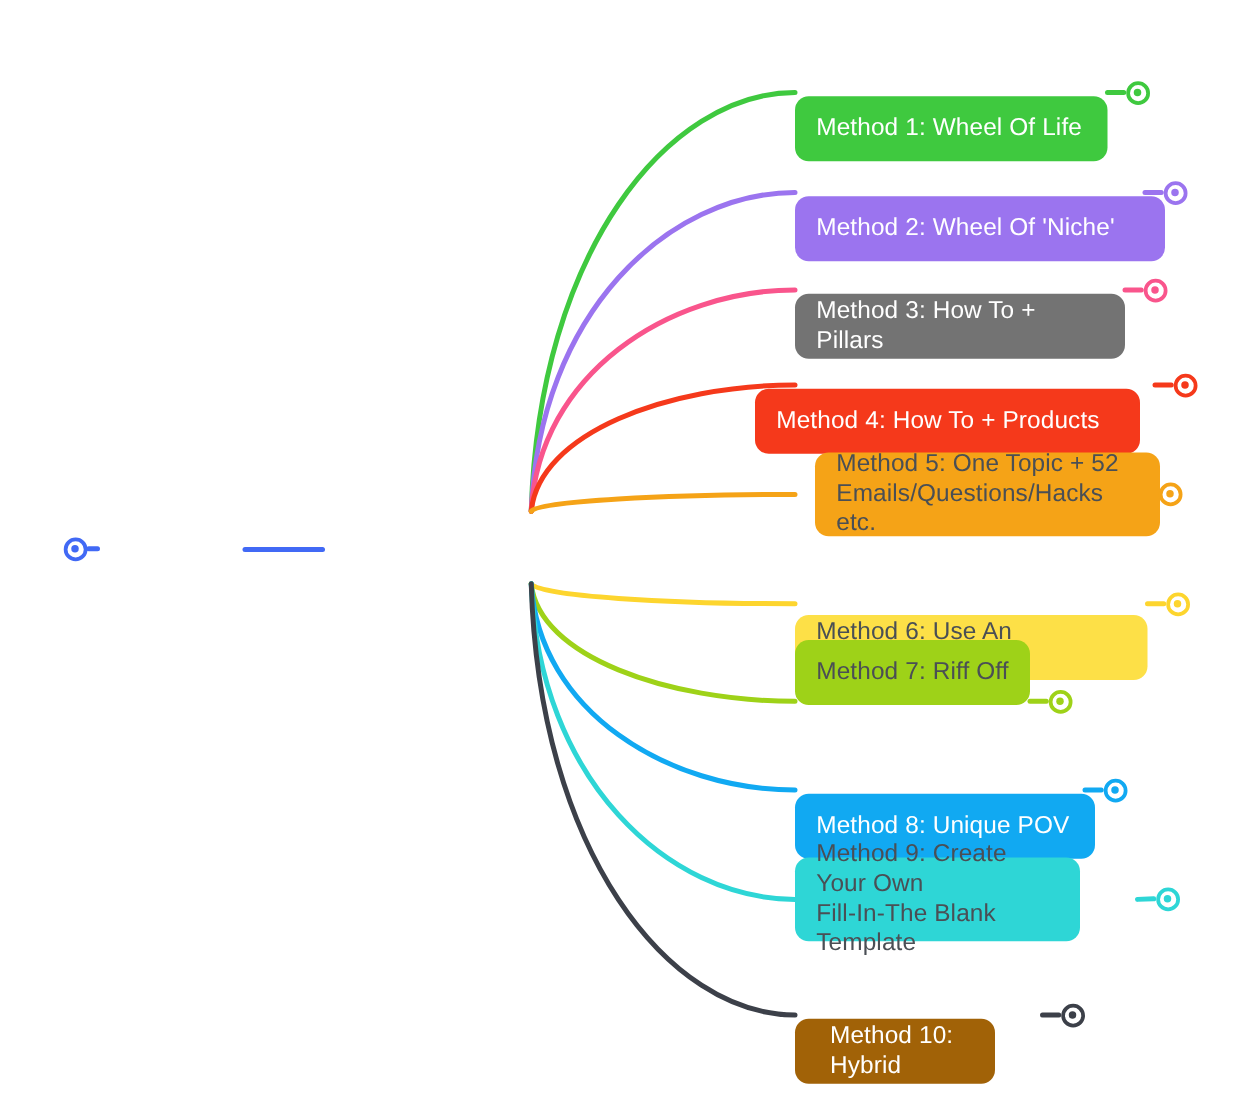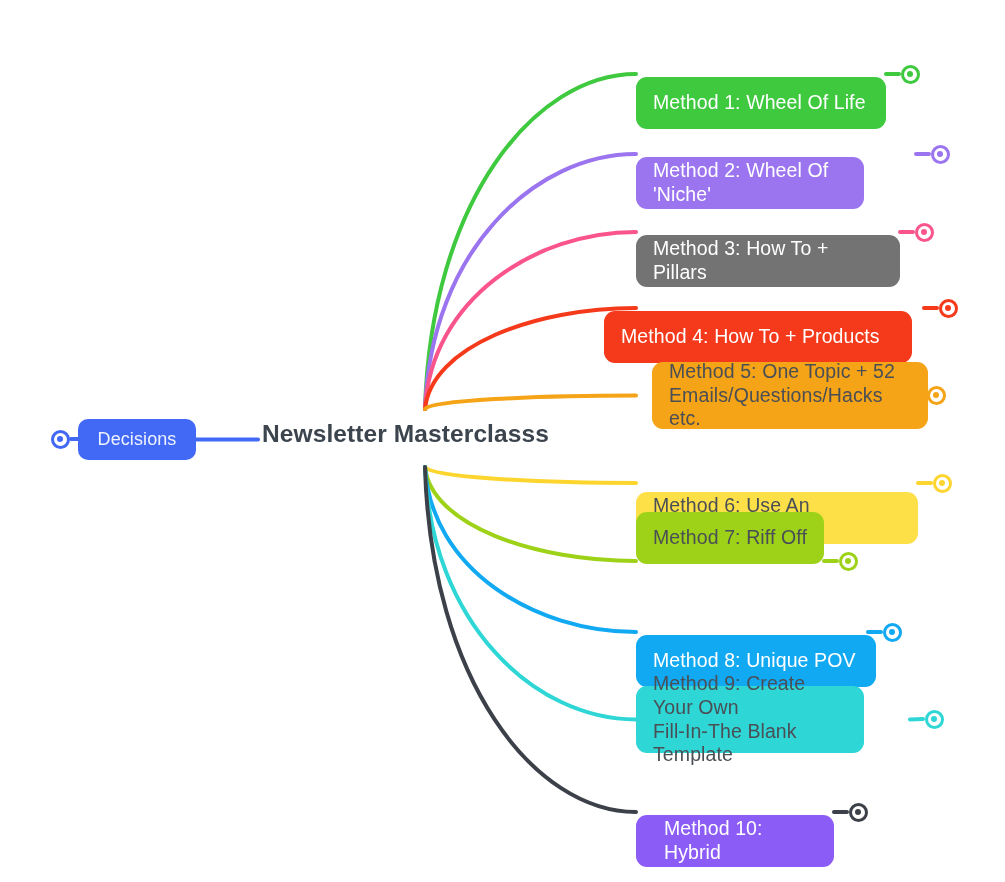--- a/index.html
+++ b/index.html
@@ -96,30 +96,28 @@
       <path d="M 425 467 C 431 525.28, 534.72 561, 636 561" stroke="#9ed218" stroke-width="4" fill="none" stroke-linecap="round"></path>
       <path d="M 824 561 L 837 561" stroke="#9ed218" stroke-width="4" fill="none" stroke-linecap="round"></path>
       <path d="M 425 467 C 431 569.3, 534.72 632, 636 632" stroke="#11a9f2" stroke-width="4" fill="none" stroke-linecap="round"></path>
       <path d="M 868 632 L 881 632" stroke="#11a9f2" stroke-width="4" fill="none" stroke-linecap="round"></path>
       <path d="M 425 467 C 431 623.55, 534.72 719.5, 636 719.5" stroke="#2ed6d6" stroke-width="4" fill="none" stroke-linecap="round"></path>
       <path d="M 910 719.5 L 923 719" stroke="#2ed6d6" stroke-width="4" fill="none" stroke-linecap="round"></path>
       <path d="M 425 467 C 431 680.9, 534.72 812, 636 812" stroke="#3c4049" stroke-width="4" fill="none" stroke-linecap="round"></path>
       <path d="M 834 812 L 847 812" stroke="#3c4049" stroke-width="4" fill="none" stroke-linecap="round"></path>
     </svg>
 
-  <div id="central-title" style="left: 262px; top: 420px; color: rgb(60, 68, 78); font-size: 24.5px;">Newsletter Masterclasss</div>
 
-  <div id="decisions-node" style="left: 78px; top: 419px; width: 118px; height: 41px; background: rgb(65, 105, 245); color: rgb(238, 242, 255);">Decisions</div>
 
   <div id="node-container">
       <div class="node light-text" style="left: 636px; top: 48px; width: 250px; height: 52px; background: rgb(63, 201, 63);">Method 1: Wheel Of Life</div>
       <div class="cap" style="width: 19px; height: 19px; left: 900.5px; top: 64.5px; border: 3.5px solid rgb(63, 201, 63);">
         <div class="dot" style="width: 6px; height: 6px; background: rgb(63, 201, 63);"></div>
       </div>
-      <div class="node light-text" style="left: 636px; top: 128px; width: 228px; height: 52px; background: rgb(155, 116, 239); border-radius: 11px;">Method 2: Wheel Of 'Niche'</div>
+      <div class="node light-text" style="left: 636px; top: 128px; width: 296px; height: 52px; background: rgb(155, 116, 239); border-radius: 11px;">Method 2: Wheel Of 'Niche'</div>
       <div class="cap" style="width: 19px; height: 19px; left: 930.5px; top: 144.5px; border: 3.5px solid rgb(155, 116, 239);">
         <div class="dot" style="width: 6px; height: 6px; background: rgb(155, 116, 239);"></div>
       </div>
       <div class="node light-text" style="left: 636px; top: 206px; width: 264px; height: 52px; background: #737373;">Method 3: How To + Pillars</div>
       <div class="cap" style="width: 19px; height: 19px; left: 914.5px; top: 222.5px; border: 3.5px solid rgb(249, 85, 140);">
         <div class="dot" style="width: 6px; height: 6px; background: rgb(249, 85, 140);"></div>
       </div>
       <div class="node light-text" style="left: 604px; top: 282px; width: 308px; height: 52px; background: rgb(245, 57, 27);">Method 4: How To + Products</div>
       <div class="cap" style="width: 19px; height: 19px; left: 938.5px; top: 298.5px; border: 3.5px solid rgb(245, 57, 27);">
         <div class="dot" style="width: 6px; height: 6px; background: rgb(245, 57, 27);"></div>
@@ -139,21 +137,21 @@
       </div>
       <div class="node light-text" style="left: 636px; top: 606px; width: 240px; height: 52px; background: rgb(17, 169, 242);">Method 8: Unique POV</div>
       <div class="cap" style="width: 19px; height: 19px; left: 882.5px; top: 622.5px; border: 3.5px solid rgb(17, 169, 242);">
         <div class="dot" style="width: 6px; height: 6px; background: rgb(17, 169, 242);"></div>
       </div>
       <div class="node dark-text" style="left: 636px; top: 686px; width: 228px; height: 67px; background: rgb(46, 214, 214);">Method 9: Create Your Own
 Fill-In-The Blank Template</div>
       <div class="cap" style="width: 19px; height: 19px; left: 924.5px; top: 709.5px; border: 3.5px solid rgb(46, 214, 214);">
         <div class="dot" style="width: 6px; height: 6px; background: rgb(46, 214, 214);"></div>
       </div>
-      <div class="node light-text" style="left: 636px; top: 786px; width: 198px; height: 52px; background: #8b5cf6; padding-left: 28px;">Method 10: Hybrid</div>
+      <div class="node light-text" style="left: 636px; top: 786px; width: 160px; height: 52px; background: #a16207; padding-left: 28px;">Method 10: Hybrid</div>
       <div class="cap" style="width: 19px; height: 19px; left: 848.5px; top: 802.5px; border: 3.5px solid rgb(60, 64, 73);">
         <div class="dot" style="width: 6px; height: 6px; background: rgb(60, 64, 73);"></div>
       </div>
     </div>
 
 <div class="cap" style="width: 19px; height: 19px; left: 50.5px; top: 429.5px; border: 3.5px solid rgb(65, 105, 245);">
       <div class="dot" style="width: 6px; height: 6px; background: rgb(65, 105, 245);"></div>
     </div>
   </div>
 

